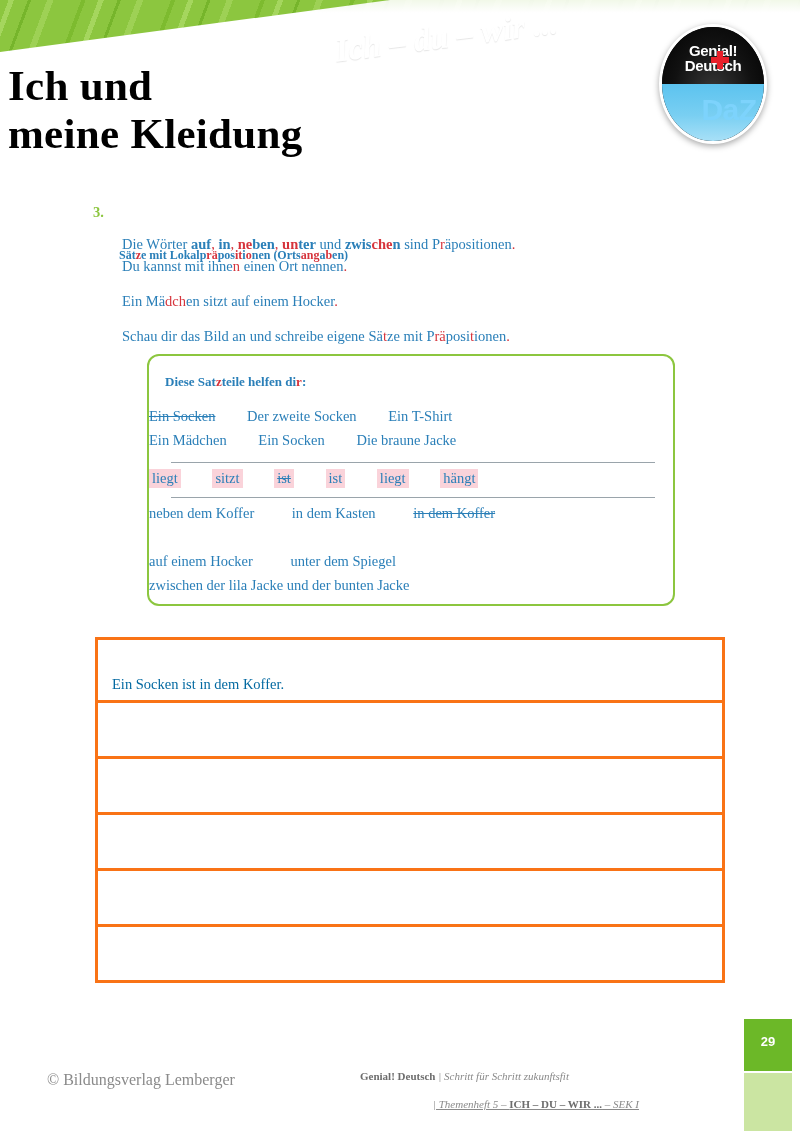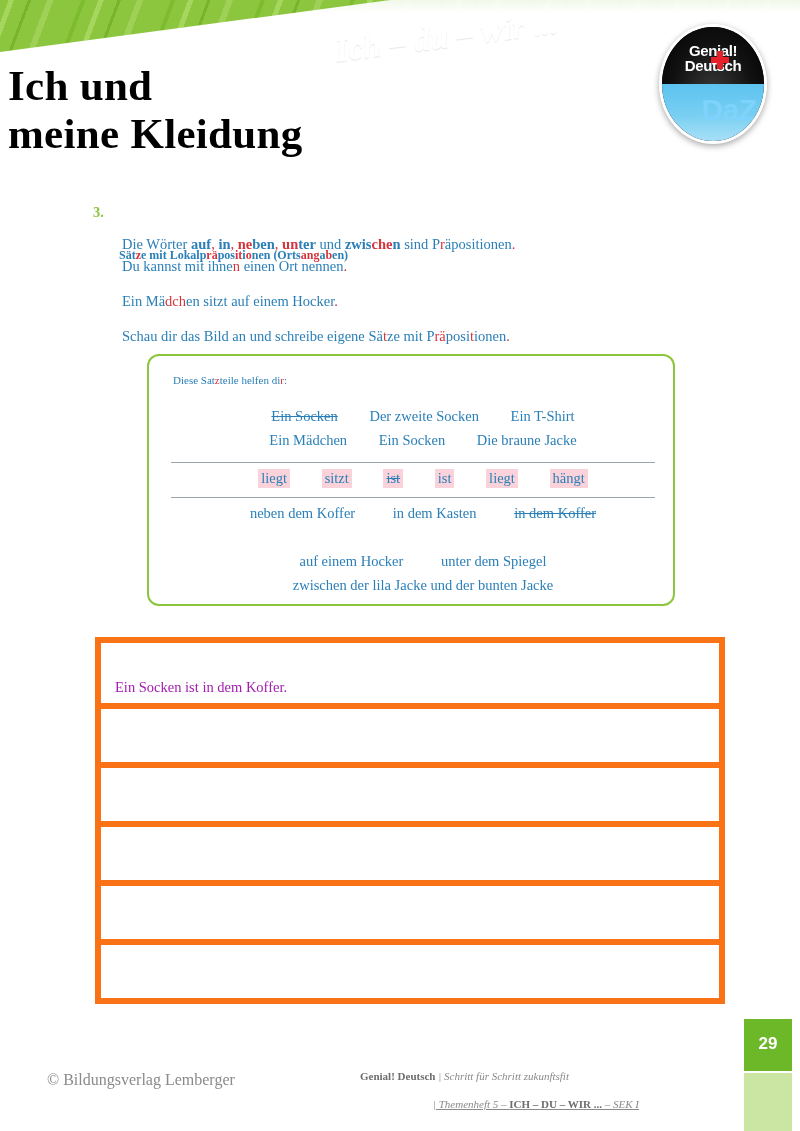--- a/index.html
+++ b/index.html
@@ -200,32 +200,32 @@
     position: absolute;
     left: 147px; top: 354px;
     width: 528px; height: 252px;
     border: 2px solid #8cc63f;
     border-radius: 12px;
     box-sizing: border-box;
     background: #ffffff;
   }
   .gb-title {
     position: absolute;
-    left: 24px; top: 18px;
-    font-family: "Liberation Serif", serif;
-    font-weight: normal;
-    font-size: 11px;
+    left: 16px; top: 18px;
+    font-family: "Liberation Serif", serif;
+    font-weight: bold;
+    font-size: 13px;
     color: #1f6fb0;
     white-space: nowrap;
   }
   .gb-row {
     position: absolute;
-    left: 12px;
+    left: 0;
     width: 100%;
-    text-align: center;
+    text-align: left;
     font-family: "Liberation Serif", serif;
     font-size: 14.5px;
     color: #2a7fb8;
     white-space: nowrap;
   }
   .gb-row span.item { display: inline-block; }
   .gb-sep {
     position: absolute;
     left: 22px;
     width: 484px;
@@ -253,44 +253,44 @@
 
   
   .ans-table {
     position: absolute;
     left: 95px; top: 637px;
     width: 630px;
     border-collapse: collapse;
   }
   .ans-table td {
     height: 53px;
-    border: 6px solid #f97316;
+    border: 3px solid #f97316;
     padding: 0 14px;
     vertical-align: bottom;
     font-family: "Liberation Serif", serif;
     font-size: 14.5px;
-    color: #a21caf;
+    color: #0369a1;
   }
   .ans-table td.filled { padding-bottom: 7px; }
 
   
   .pagetab-top {
     position: absolute;
     left: 744px; top: 1019px;
     width: 48px; height: 52px;
     background: #6cb828;
   }
   .pagetab-num {
     position: absolute;
     left: 744px; top: 1034px;
     width: 48px;
     text-align: center;
     font-family: "Liberation Sans", sans-serif;
     font-weight: bold;
-    font-size: 17px;
+    font-size: 13px;
     color: #ffffff;
   }
   .pagetab-bot {
     position: absolute;
     left: 744px; top: 1073px;
     width: 48px; height: 58px;
     background: #cbe5a2;
   }
   .pagetab-line {
     position: absolute;

